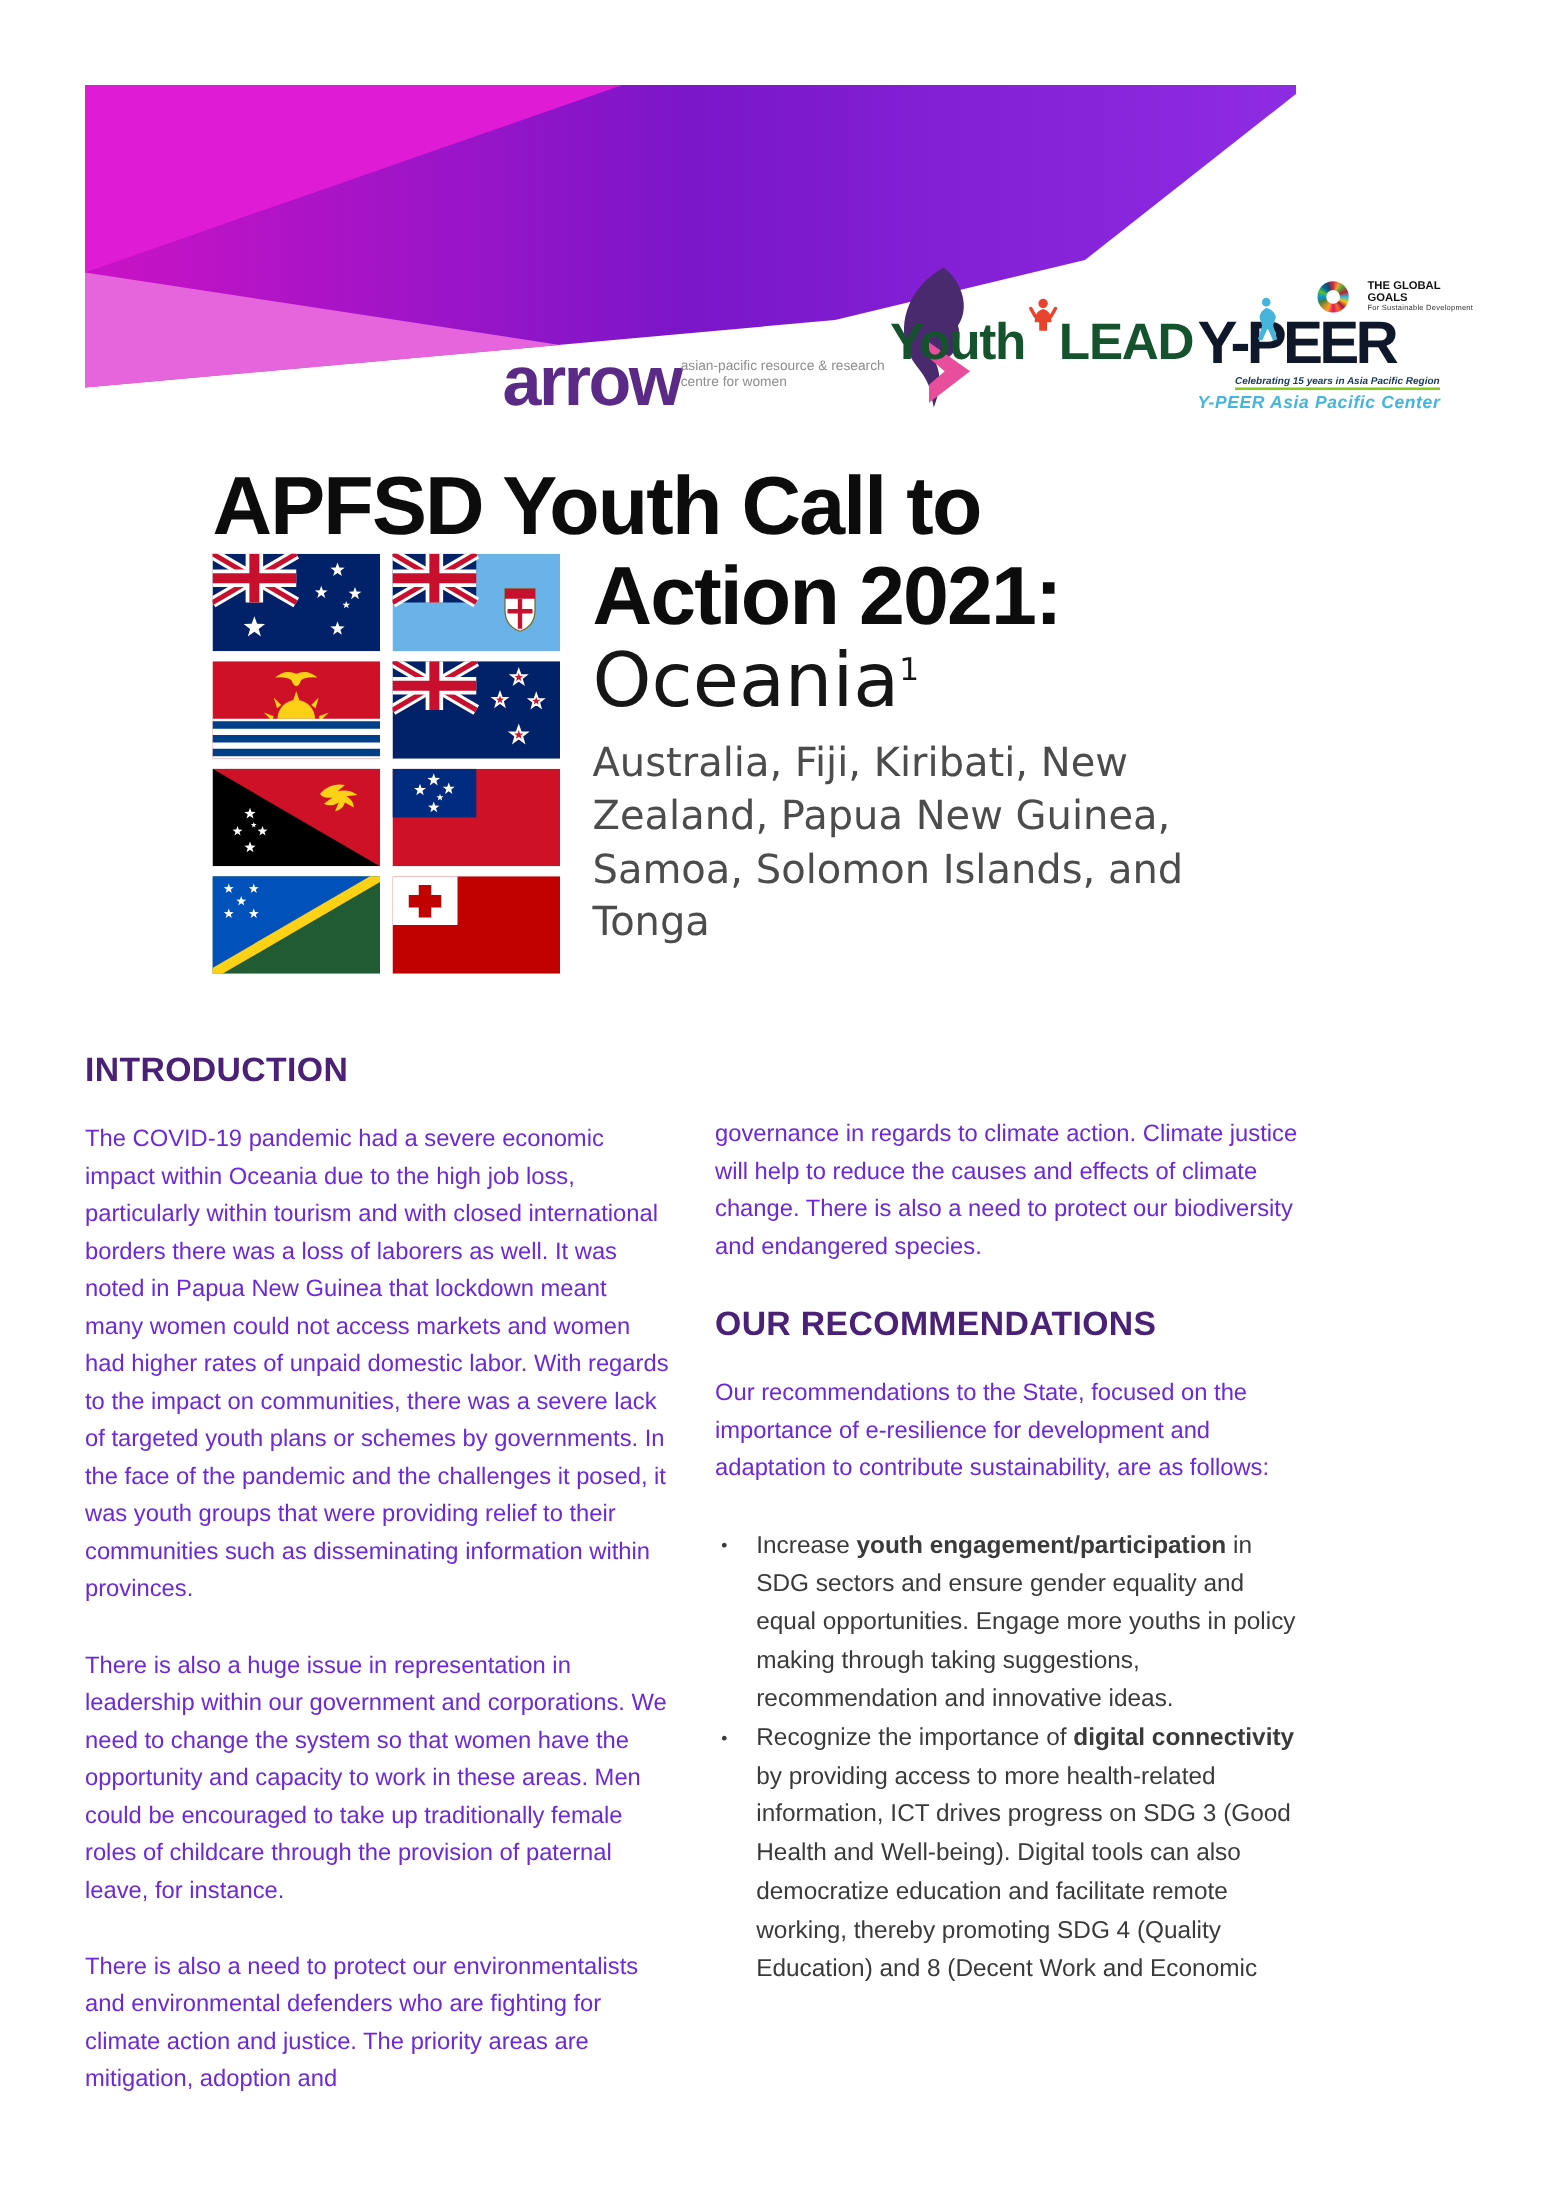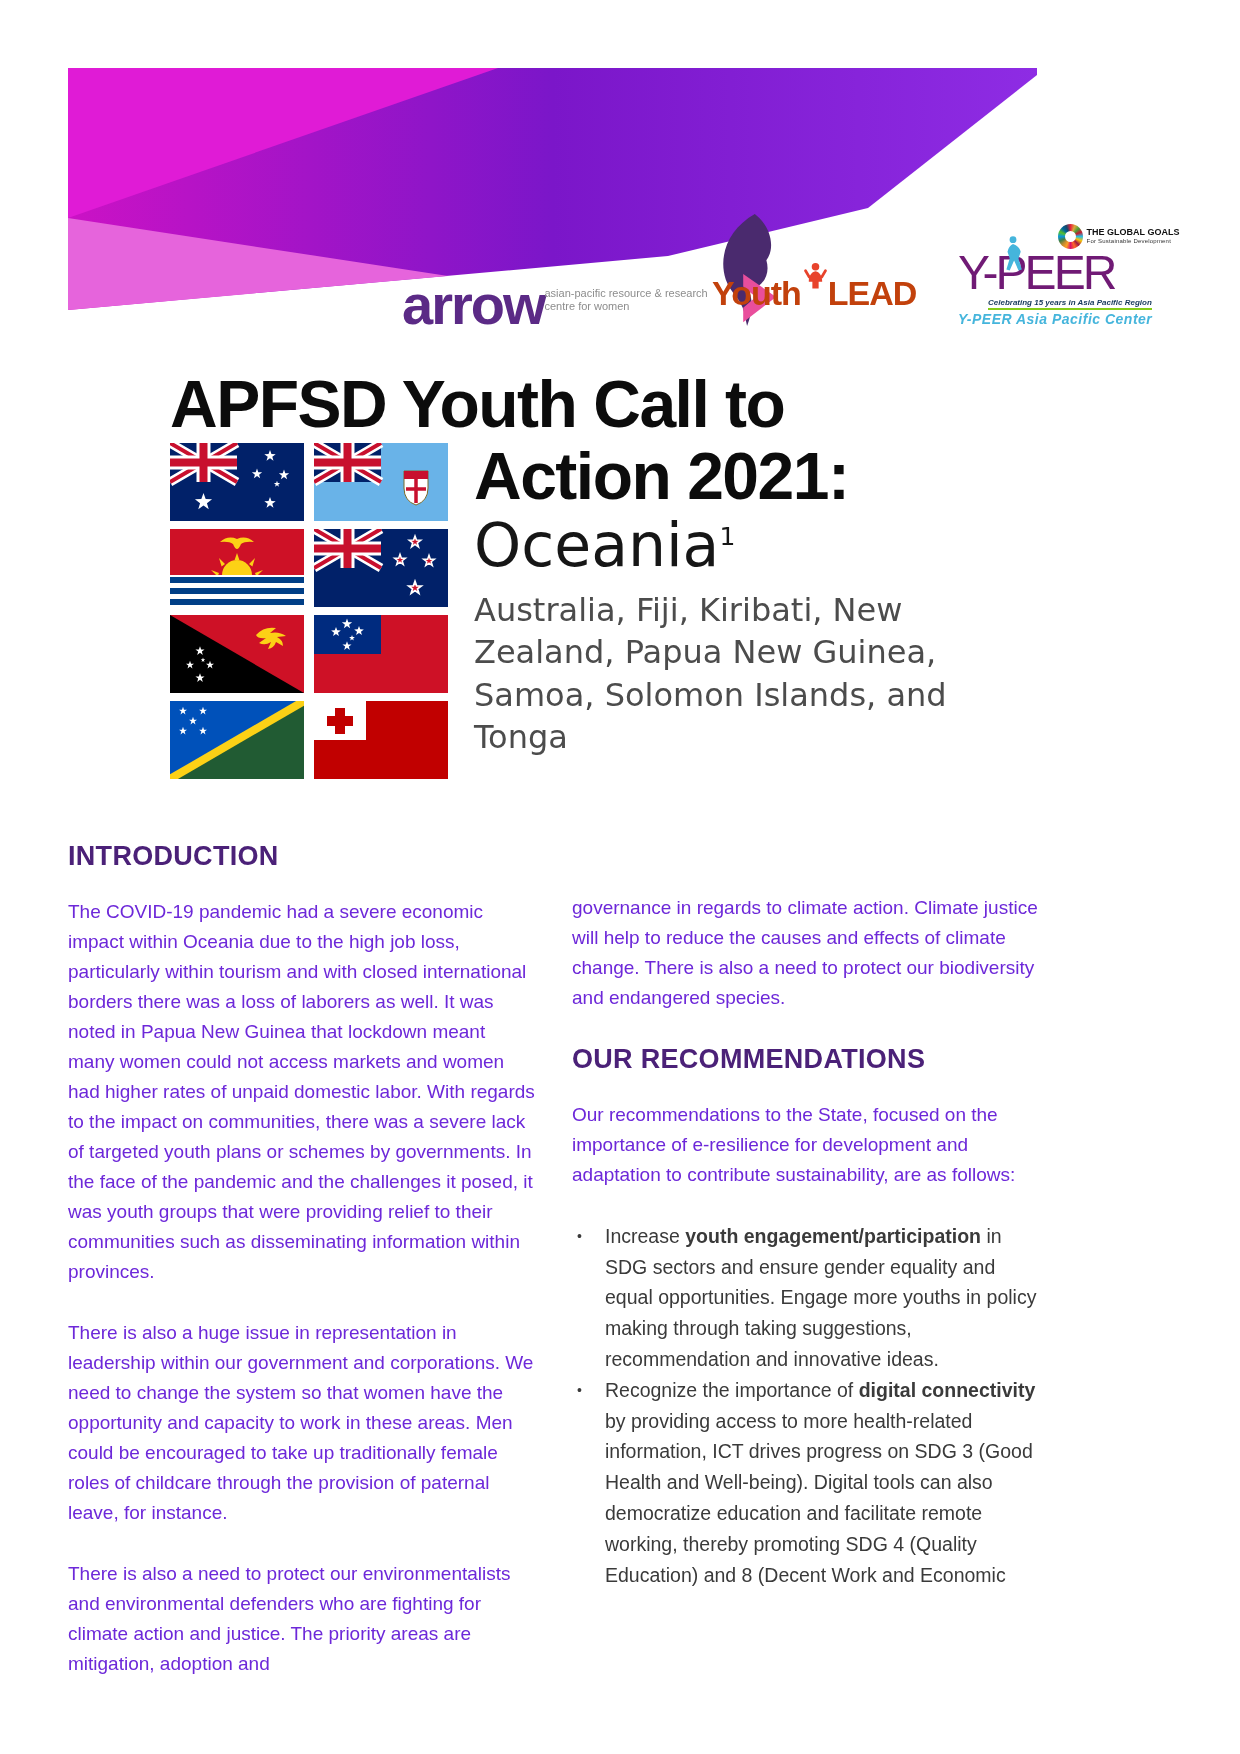--- a/index.html
+++ b/index.html
@@ -16,33 +16,33 @@
   
   .banner { position:absolute; left:68px; top:68px; width:969px; height:252px; }
 
   
   .logo-arrow { position:absolute; left:402px; top:214px; display:flex; align-items:flex-end; }
   .arrow-text { display:flex; flex-direction:row; }
   .arrow-word { font-size:56px; font-weight:900; letter-spacing:-2px; line-height:0.82; color:#5B2A86; }
   .arrow-tag  { font-size:11px; color:#8d8d8d; line-height:1.2; margin-top:5px; }
   .arrow-icon { width:70px; height:114px; margin-left:6px; }
 
-  .logo-youthlead { position:absolute; left:712px; top:274px; font-size:34px; font-weight:800;
-                    letter-spacing:-1px; color:#c2410c; white-space:nowrap; }
+  .logo-youthlead { position:absolute; left:712px; top:250px; font-size:41px; font-weight:800;
+                    letter-spacing:-1px; color:#14532d; white-space:nowrap; }
   .yl-fig { display:inline-block; width:23px; height:30px; vertical-align:top; margin:-13px 1px 0 3px; }
 
   .logo-ypeer { position:absolute; left:958px; top:224px; width:225px; }
-  .gg-row { display:flex; align-items:center; gap:4px; margin-left:96px;justify-content:center; }
+  .gg-row { display:flex; align-items:center; gap:15px; margin-left:96px; }
   .gg-ring { width:25px; height:25px; border-radius:50%; position:relative; flex:0 0 auto;
              background:conic-gradient(#e5243b,#dda63a,#4c9f38,#c5192d,#26bde2,#fcc30b,#a21942,#fd6925,#dd1367,#fd9d24,#bf8b2e,#3f7e44,#0a97d9,#56c02b,#00689d,#19486a,#e5243b); }
   .gg-ring::after { content:""; position:absolute; inset:7px; background:#fff; border-radius:50%; }
   .gg-l1 { font-size:9px; font-weight:900; color:#111; letter-spacing:0; line-height:1.1; }
   .gg-l2 { font-size:6px; color:#333; letter-spacing:.2px; line-height:1.2; }
   .ypeer-wordwrap { position:relative; margin-top:1px; }
-  .ypeer-word { font-size:48px; font-weight:400; letter-spacing:-3px; line-height:0.95; color:#701a75; }
+  .ypeer-word { font-size:48px; font-weight:700; letter-spacing:-3px; line-height:0.95; color:#0f172a; }
   .yp-fig { position:absolute; left:44px; top:-16px; width:22px; height:40px; }
   .yp-celebrating { font-size:8px; font-weight:bold; font-style:italic; color:#16395c;
                     border-bottom:2px solid #84cc16; width:max-content; margin:2px 0 1px 30px; padding-bottom:1px;text-align:center; }
   .yp-center { font-size:14px; font-weight:bold; font-style:italic; color:#45B5DC; letter-spacing:.5px; }
 
   
   .content { position:absolute; left:68px; top:370px; width:972px; }
 
   .title1 { margin:0 0 4px 102px; font-size:66px; font-weight:900; letter-spacing:-1.5px;
             line-height:1.04; color:#0c0c0c; white-space:nowrap; }

